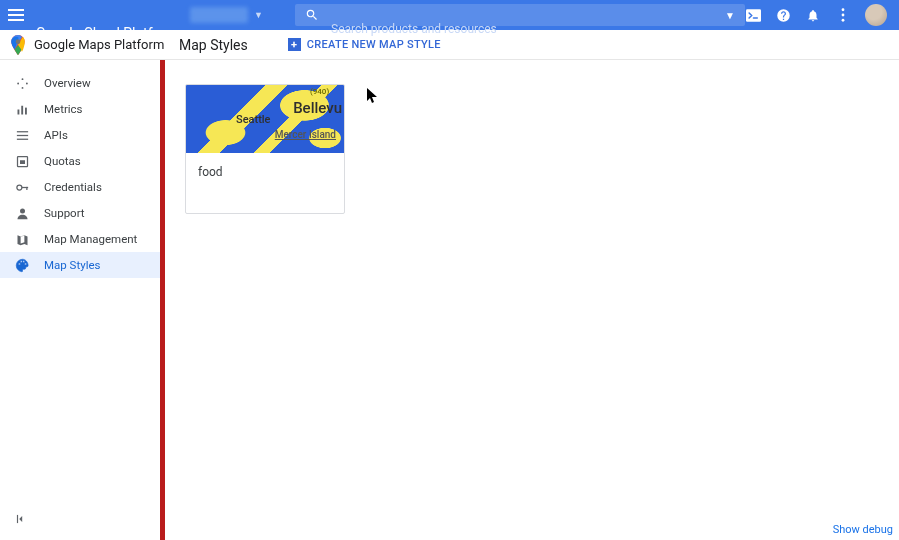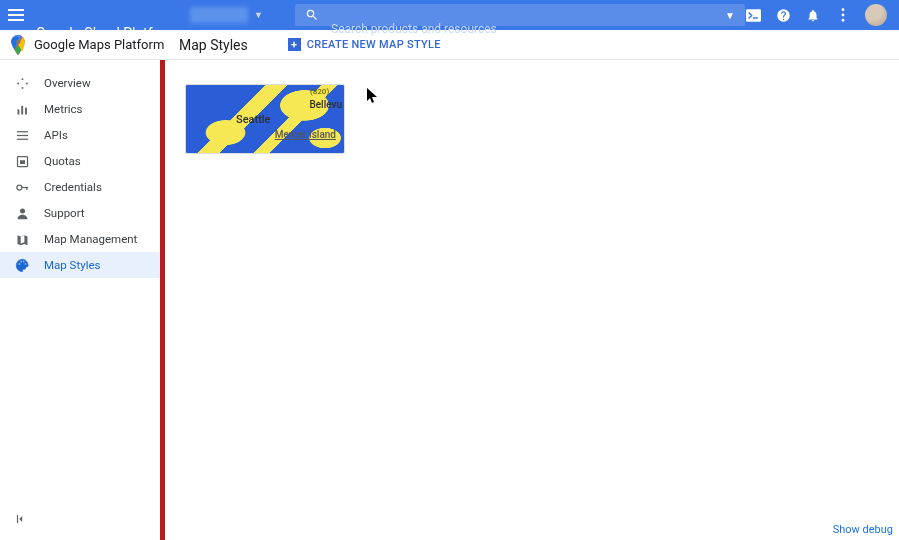--- a/index.html
+++ b/index.html
@@ -242,21 +242,21 @@
         radial-gradient(ellipse 35px 22px at 25% 70%, #f6e755 55%, transparent 58%),
         radial-gradient(ellipse 28px 18px at 88% 78%, #f6e755 55%, transparent 58%);
     }
     .thumb-label {
       position: absolute;
       color: #2f2f2f;
       font-size: 11px;
       font-weight: 500;
     }
     .thumb-seattle { left: 50px; top: 28px; }
-    .thumb-bellevue { right: 2px; top: 14px; font-size: 10px; }
+    .thumb-bellevue { right: 2px; top: 14px; font-size: 15px; }
     .thumb-mercer { right: 8px; top: 44px; font-size: 10px; color: #555; text-decoration: underline; }
     .thumb-num { left: 124px; top: 2px; font-size: 8px; color: #6b6b00; }
     .card-body {
       padding: 12px 12px 34px;
     }
     .card-name {
       font-size: 12px;
       color: #3c4043;
     }
     .cursor {
@@ -440,21 +440,24 @@
         </svg>
     </div>
   </div>
 
   <div class="content">
     <div class="style-card">
       <div class="card-thumb">
         <span class="thumb-label thumb-seattle">Seattle</span>
         <span class="thumb-label thumb-bellevue">Bellevu</span>
         <span class="thumb-label thumb-mercer">Mercer Island</span>
-        <span class="thumb-label thumb-num">(820)</span>
+        <span class="thumb-label thumb-num">(940)</span>
+      </div>
+      <div class="card-body">
+        <div class="card-name">food</div>
       </div>
     </div>
 
     <svg class="cursor" width="12" height="16" viewBox="0 0 12 16">
         <path d="M0 0v13l3-3 2 5 2-1-2-5h5L0 0z" fill="#000"></path>
       </svg>
 
     <div class="show-debug">Show debug</div>
   </div>
 </div>

